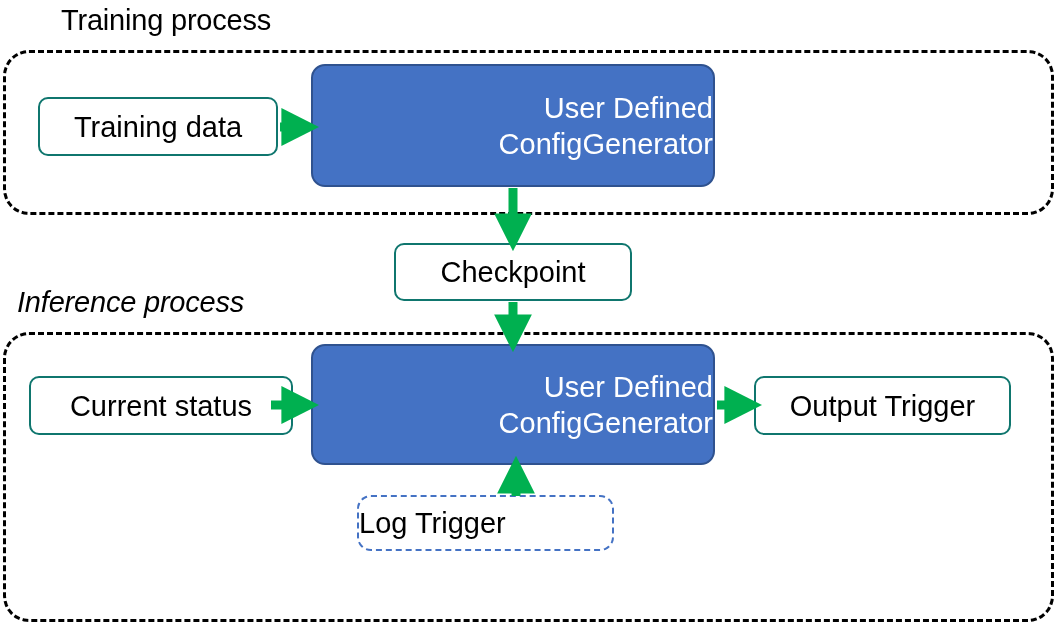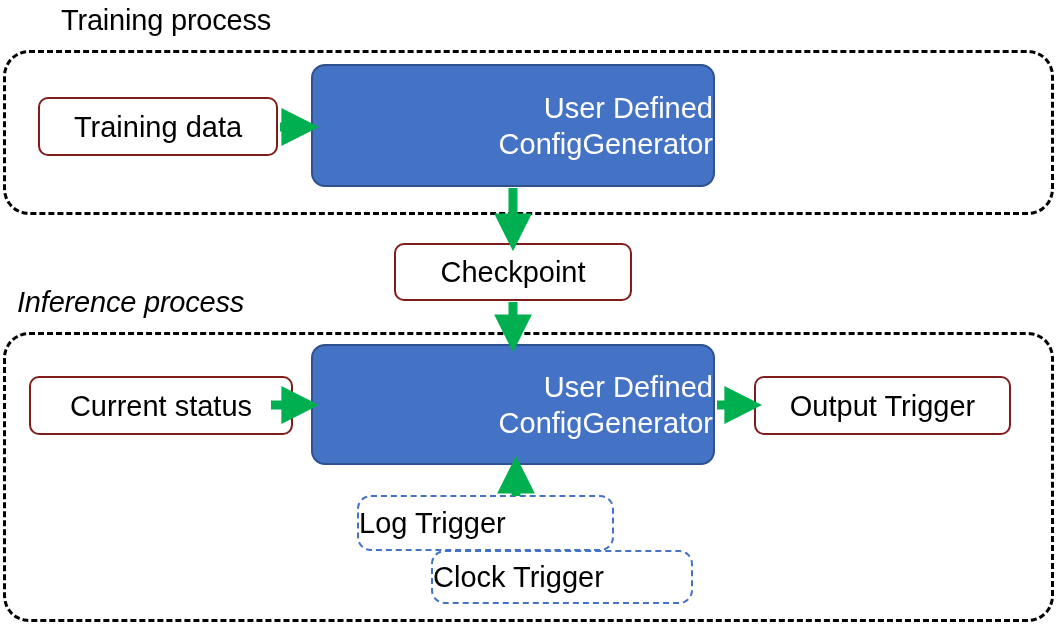--- a/index.html
+++ b/index.html
@@ -36,21 +36,21 @@
     border-radius: 26px;
     background: transparent;
     box-sizing: border-box;
   }
 
   
   .box-plain {
     position: absolute;
     box-sizing: border-box;
     background: #ffffff;
-    border: 2px solid #7f1d1d;
+    border: 2px solid #0f766e;
     border-radius: 10px;
     display: flex;
     align-items: center;
     justify-content: center;
     color: #000000;
     font-size: 29px;
     line-height: 32px;
     white-space: nowrap;
   }
 
@@ -133,23 +133,20 @@
   </div>
 
   <div class="box-plain" style="left:754px; top:376px; width:257px; height:59px;">
     <span>Output Trigger</span>
   </div>
 
   <div class="box-trigger" style="left:357px; top:495px; width:257px; height:56px;">
     <span>Log Trigger</span>
   </div>
 
-  <div class="box-trigger" style="left:431px; top:550px; width:262px; height:54px;">
-    <span>Clock Trigger</span>
-  </div>
 
   <svg id="arrow-layer" viewBox="0 0 1057 631">
     <defs>
       <marker id="arrowhead" markerWidth="4.2" markerHeight="4.2" refX="2.4" refY="2.1" orient="auto" markerUnits="strokeWidth">
         <path d="M0,0 L4.2,2.1 L0,4.2 z" fill="#00B050"></path>
       </marker>
     </defs>
 
     <line x1="280" y1="127" x2="303" y2="127" stroke="#00B050" stroke-width="9" marker-end="url(#arrowhead)"></line>
 

